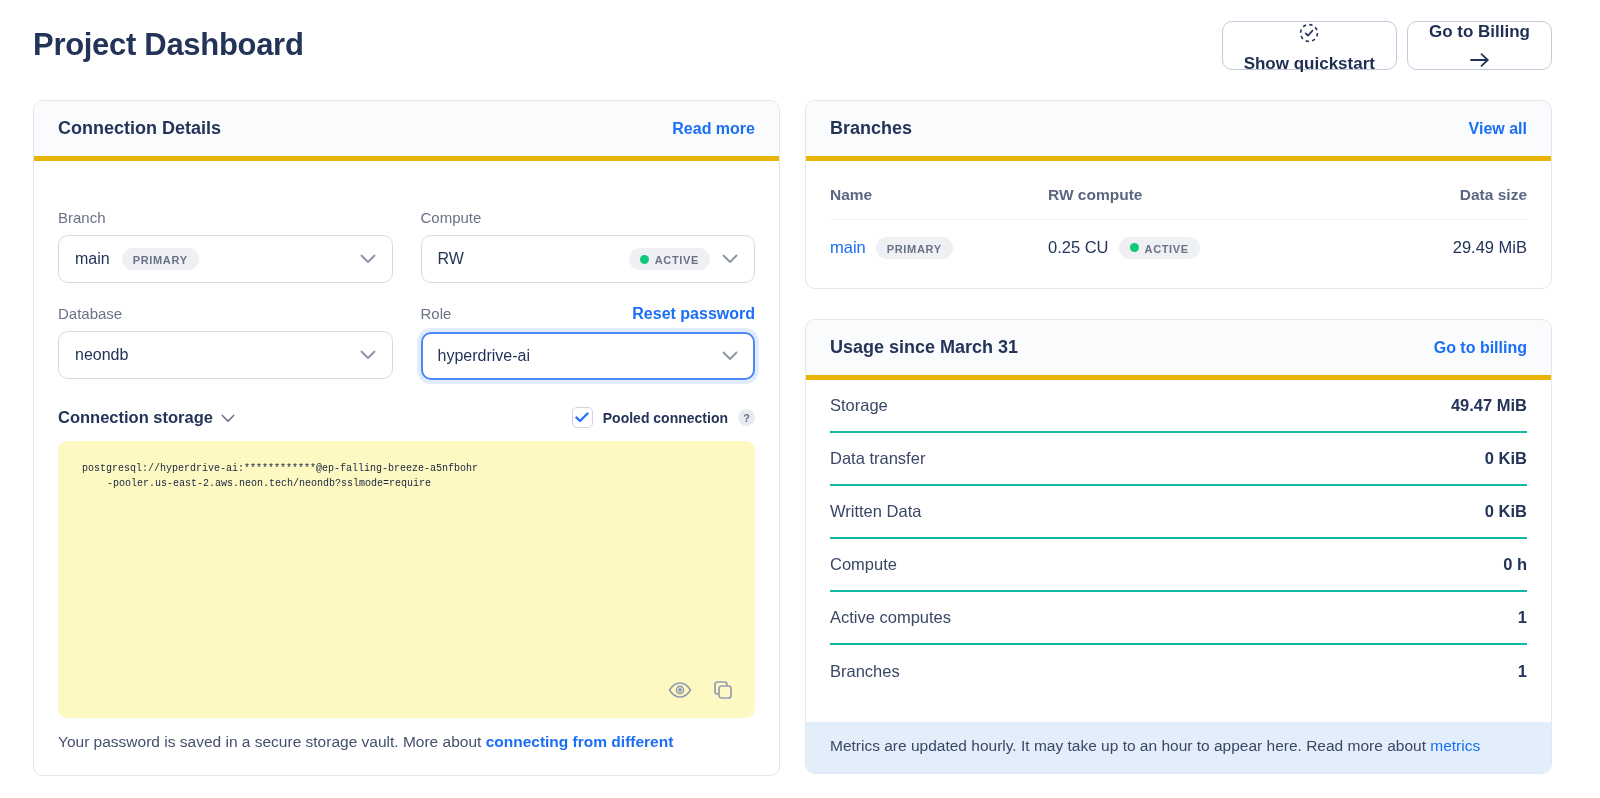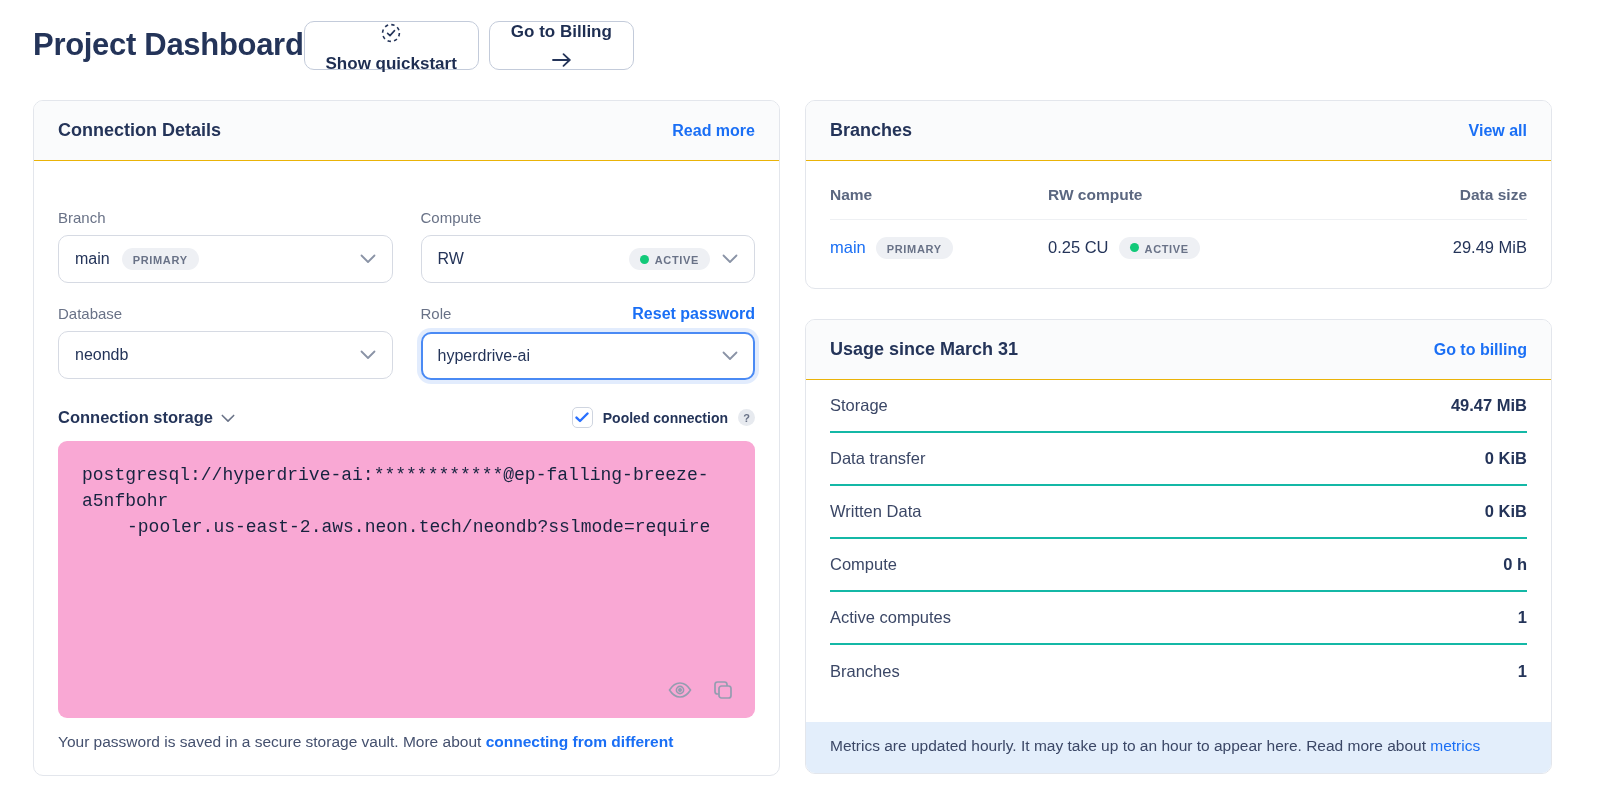--- a/index.html
+++ b/index.html
@@ -2,36 +2,36 @@
 <html><head>
 <meta charset="utf-8">
 <style>
   * { margin: 0; padding: 0; box-sizing: border-box; }
   html, body { width: 1600px; height: 798px; overflow: hidden; background: #ffffff;
     font-family: "Liberation Sans", sans-serif; color: #1e2e52; }
 
   .page { padding: 0 48px 0 33px; }
 
   
-  .top-header { display: flex; justify-content: flex-start; align-items: center; margin-top: 20px; height: 50px; }
+  .top-header { display: flex; justify-content: space-between; align-items: center; margin-top: 20px; height: 50px; }
   .page-title { font-size: 31px; font-weight: 700; letter-spacing: -0.3px; color: #243459; }
   .header-actions { display: flex; gap: 10px; }
   .btn { display: inline-flex; align-items: center; gap: 10px; height: 49px; padding: 0 21px;
     background: #fff; border: 1px solid #c3cbda; border-radius: 10px;
     font-size: 17px; font-weight: 600; color: #1e2e52; cursor: pointer; font-family: inherit; flex-direction: column; }
   .btn svg { display: block; }
 
   
   .columns { display: flex; gap: 25px; margin-top: 30px; align-items: flex-start; }
   .col { width: 747px; flex: 0 0 747px; display: flex; flex-direction: column; gap: 30px; }
 
   
   .card { border: 1px solid #e3e6ec; border-radius: 10px; background: #fff; overflow: hidden; }
   .card-header { display: flex; justify-content: space-between; align-items: center;
-    padding: 0 24px; height: 60px; background: #fafbfc; border-bottom: 1px solid #eab308; }
+    padding: 0 24px; height: 60px; background: #fafbfc; border-bottom: 5px solid #eab308; }
   .card-title { font-size: 18px; font-weight: 700; color: #243459; }
   .link { color: #1a6ff5; font-size: 16px; font-weight: 600; text-decoration: none; cursor: pointer; }
 
   
   .card-body { padding: 24px; }
   .form-grid { display: grid; grid-template-columns: 1fr 1fr; column-gap: 28px; row-gap: 22px; margin-top: 24px; }
   .field-label-row { display: flex; justify-content: space-between; align-items: baseline; }
   .field-label { font-size: 15px; color: #697287; }
   .select { margin-top: 9px; height: 48px; border: 1px solid #d6dae3; border-radius: 10px;
     display: flex; align-items: center; padding: 0 16px; gap: 12px; background: #fff; cursor: pointer; }
@@ -48,23 +48,23 @@
   .connstr-row { display: flex; justify-content: space-between; align-items: center; margin-top: 27px; }
   .connstr-toggle { display: inline-flex; align-items: center; gap: 8px; cursor: pointer; }
   .connstr-label { font-size: 16.5px; font-weight: 700; color: #243459; }
   .pooled { display: inline-flex; align-items: center; gap: 10px; cursor: pointer; }
   .checkbox { width: 21px; height: 21px; border: 1px solid #cfd5e0; border-radius: 5px;
     display: inline-flex; align-items: center; justify-content: center; background: #fff; }
   .pooled-label { font-size: 14px; font-weight: 600; color: #243459; }
   .help-badge { width: 17px; height: 17px; border-radius: 50%; background: #e7eaef; color: #697287;
     font-size: 11px; font-weight: 700; display: inline-flex; align-items: center; justify-content: center; cursor: pointer; }
 
-  .code-block { margin-top: 13px; background: #f9a8d4; border-radius: 9px; height: 277px;
+  .code-block { margin-top: 13px; background: #fef9c3; border-radius: 9px; height: 277px;
     padding: 21px 24px 14px; position: relative;
-    font-family: "Liberation Mono", "DejaVu Sans Mono", monospace; font-size: 18px; color: #16233f; line-height: 1.45; }
+    font-family: "Liberation Mono", "DejaVu Sans Mono", monospace; font-size: 10px; color: #16233f; line-height: 1.45; }
   .code-line2 { padding-left: 2.5em; }
   .code-actions { position: absolute; right: 18px; bottom: 14px; display: flex; gap: 14px; align-items: center; }
   .icon-btn { background: none; border: none; cursor: pointer; color: #949db0; padding: 2px; }
   .icon-btn svg { display: block; }
 
   .vault-note { margin-top: 15px; font-size: 15.5px; color: #44506e; }
   .vault-note .link { font-size: 15.5px; }
 
   
   .branches-body { padding: 10px 24px 0; }

